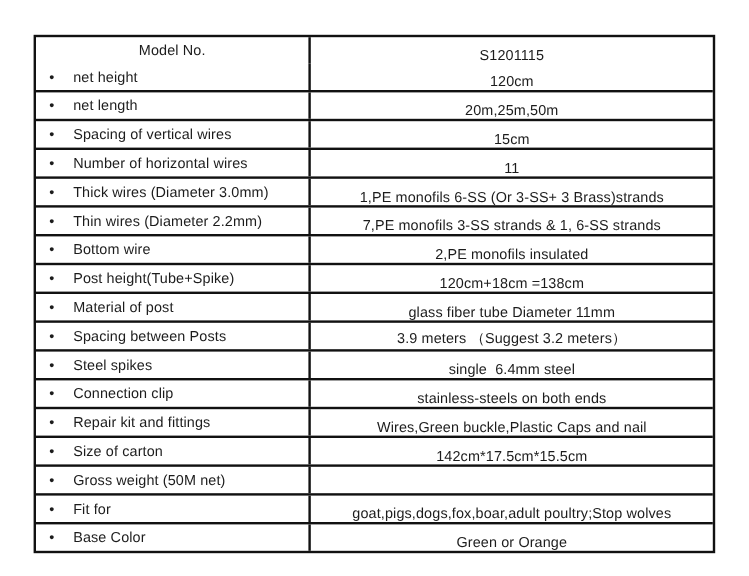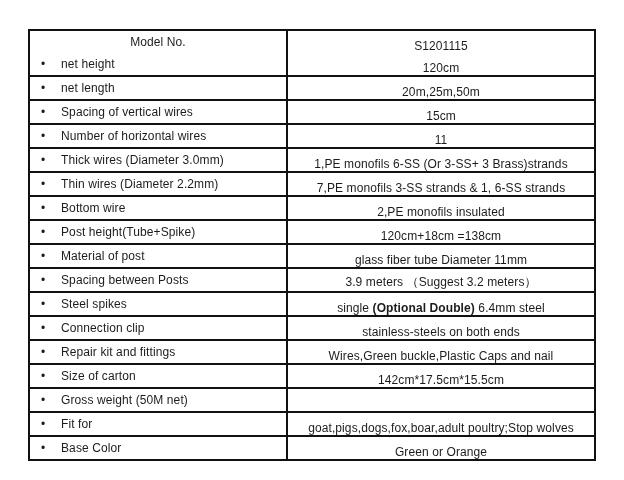--- a/index.html
+++ b/index.html
@@ -27,21 +27,21 @@
   }
   .row {
     display: flex;
     height: 22px;
     align-items: stretch;
   }
   .row + .row {
     border-top: 2px solid #111111;
   }
   .label-cell {
-    width: 258px;
+    width: 229px;
     box-sizing: border-box;
     border-right: 2px solid #111111;
     display: flex;
     align-items: center;
     font-size: 12px;
     letter-spacing: 0.1px;
   }
   .label-cell.centered {
     justify-content: center;
   }
@@ -173,21 +173,20 @@
             <span>3.9 meters （Suggest 3.2 meters）</span>
           </div>
         </div>
         <div class="row">
           <div class="label-cell">
             <span class="bullet">•</span>
             <span class="label-text">Steel spikes</span>
           </div>
           <div class="value-cell">
             <span>single </span>
-            <span class="b">(Optional Double)</span>
             <span> 6.4mm steel</span>
           </div>
         </div>
         <div class="row">
           <div class="label-cell">
             <span class="bullet">•</span>
             <span class="label-text">Connection clip</span>
           </div>
           <div class="value-cell">
             <span>stainless-steels on both ends</span>

